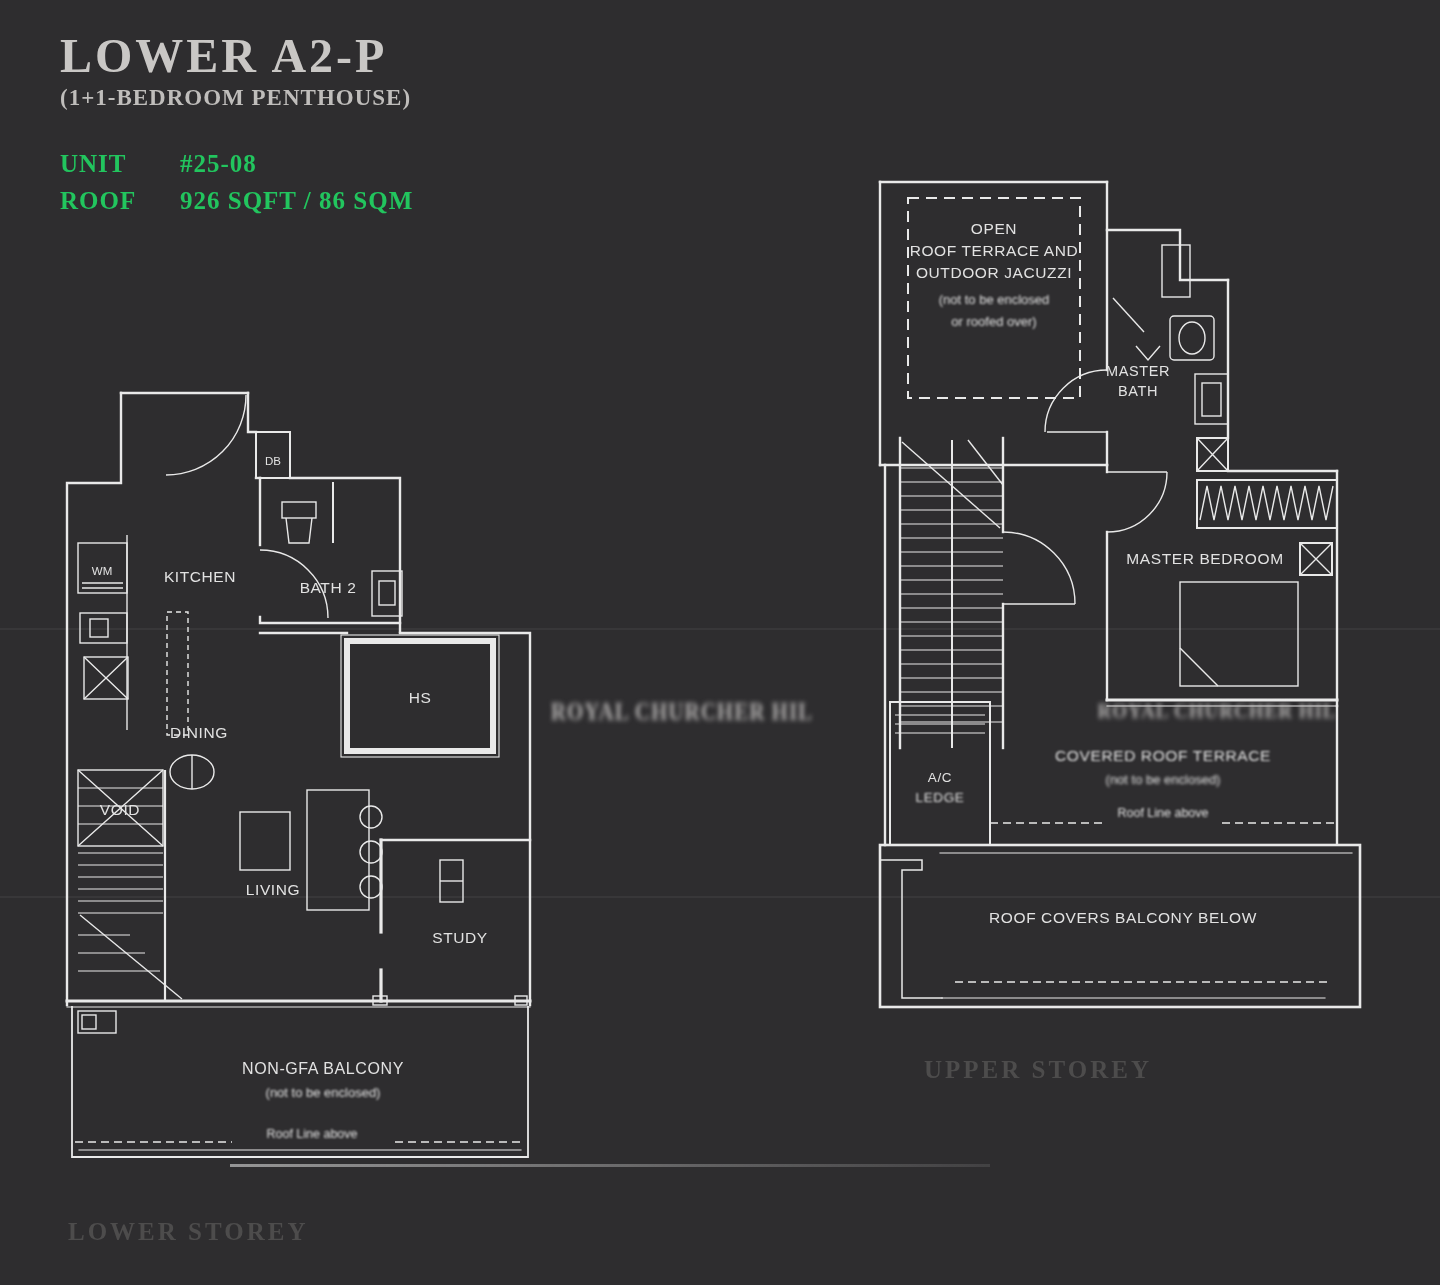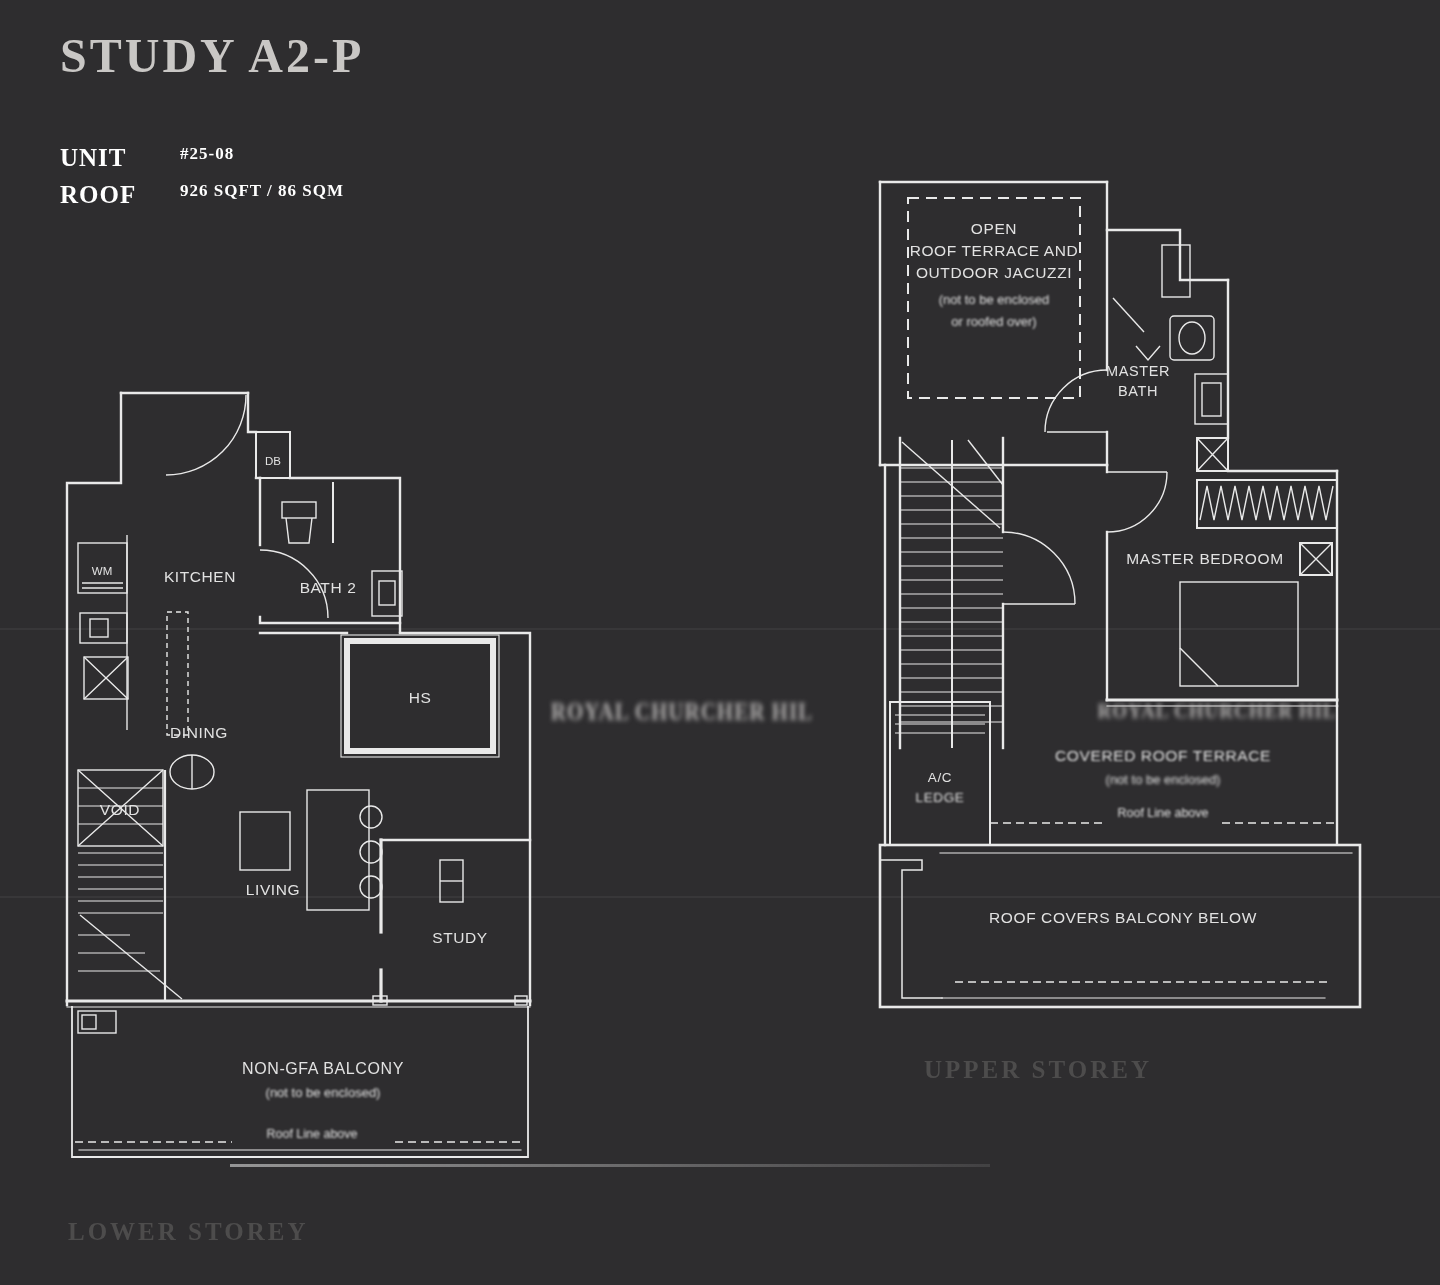--- a/index.html
+++ b/index.html
@@ -2,24 +2,24 @@
 <html><head>
 <meta charset="utf-8">
 <style>
   html,body{margin:0;padding:0;background:#2e2d2f;}
   .page{position:relative;width:1440px;height:1285px;background:#2e2d2f;overflow:hidden;
         font-family:"Liberation Sans",sans-serif;}
   
   .hdr{position:absolute;left:60px;top:28px;color:#c6c4c2;font-family:"Liberation Serif",serif;}
   .hdr h1{margin:0;font-size:48px;font-weight:bold;letter-spacing:3px;color:#c9c7c5;}
   .hdr .sub{margin:2px 0 0 0;font-size:23px;font-weight:bold;letter-spacing:1px;color:#bfbdbb;}
-  .meta{position:absolute;left:60px;top:144px;font-family:"Liberation Serif",serif;color:#ffffff;}
+  .meta{position:absolute;left:60px;top:150px;font-family:"Liberation Serif",serif;color:#22c55e;}
   .meta .row{display:flex;margin-bottom:9px;}
   .meta .k{width:120px;font-size:25px;font-weight:bold;letter-spacing:1px;}
-  .meta .v{font-size:17px;font-weight:bold;letter-spacing:1px;}
+  .meta .v{font-size:25px;font-weight:bold;letter-spacing:1px;}
   
   .plan{position:absolute;filter:blur(0.55px);}
   .plan text{font-family:"Liberation Sans",sans-serif;fill:#e2e2e2;}
   .lbl{font-size:15.5px;letter-spacing:0.6px;}
   .lbl-sm{font-size:13px;fill:#d6d6d6;}
   .lbl-xs{font-size:11.5px;}
   .blur1{filter:blur(0.9px);}
   .blur2{filter:blur(1.5px);}
   
   .caption{position:absolute;font-family:"Liberation Serif",serif;font-weight:bold;
@@ -37,21 +37,22 @@
   .grayline{position:absolute;top:1164px;left:230px;width:760px;height:3px;
             background:linear-gradient(to right,rgba(185,185,185,0.75),rgba(185,185,185,0.15));
             filter:blur(0.6px);}
 </style>
 </head>
 <body>
 
 <div class="page">
 
   <div class="hdr">
-    <h1>STUDY A2-P</h1>
+    <h1>LOWER A2-P</h1>
+    <div class="sub">(1+1-BEDROOM PENTHOUSE)</div>
   </div>
   <div class="meta">
     <div class="row">
       <div class="k">UNIT</div>
       <div class="v">#25-08</div>
     </div>
     <div class="row">
       <div class="k">ROOF</div>
       <div class="v">926 SQFT / 86 SQM</div>
     </div>

